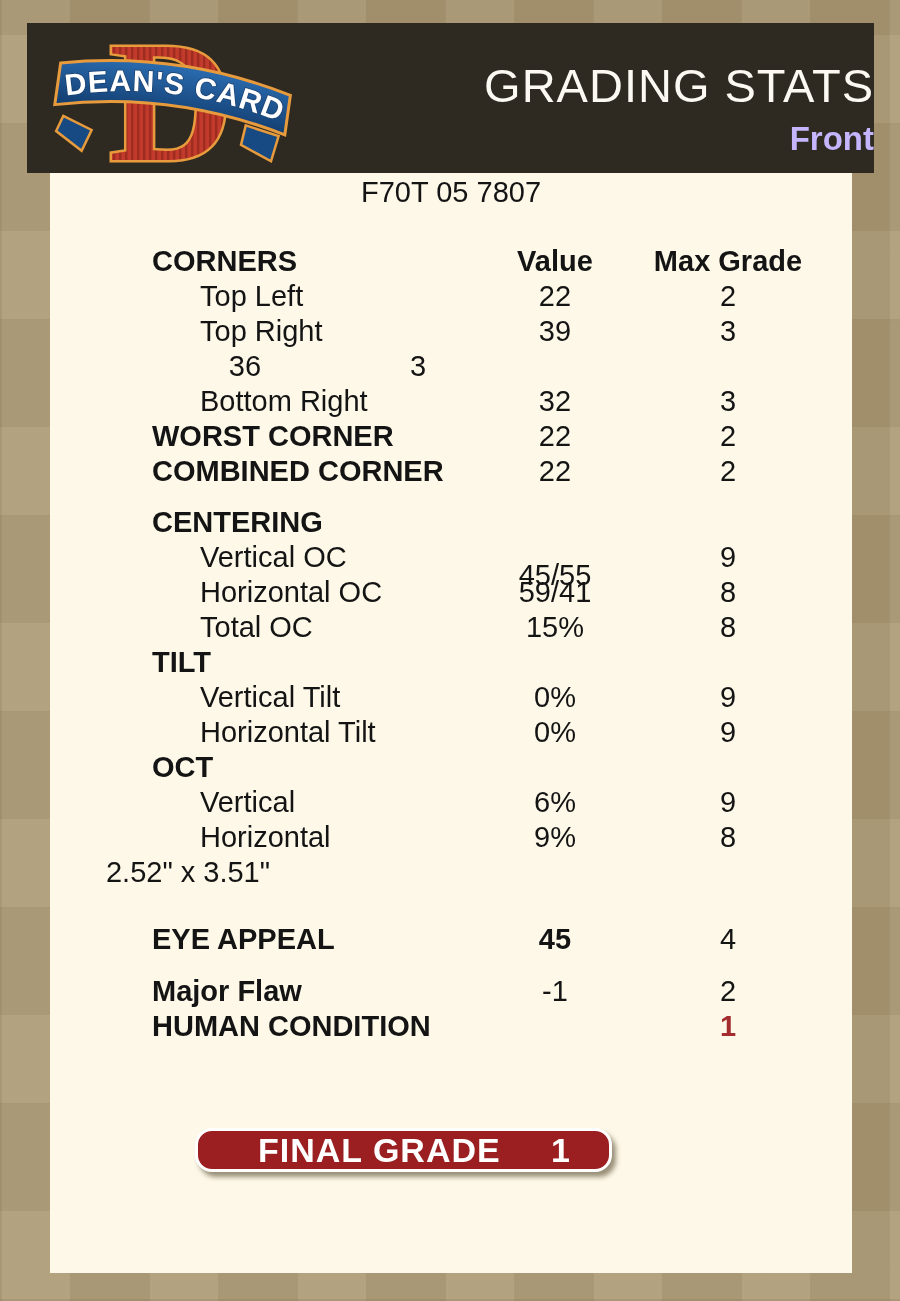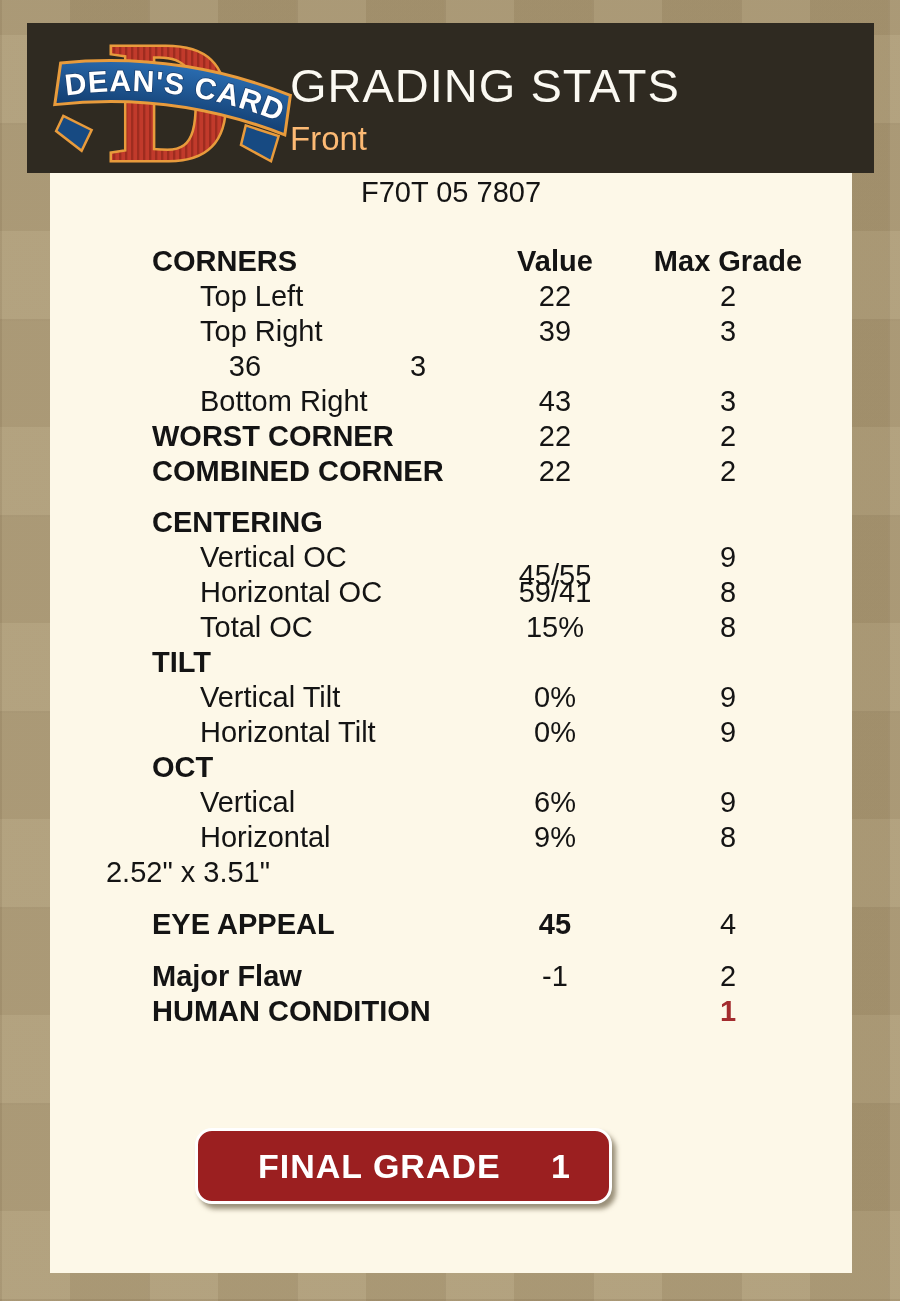--- a/index.html
+++ b/index.html
@@ -20,47 +20,47 @@
       repeating-linear-gradient(90deg, rgba(255,250,235,0.05) 0 70px, rgba(60,42,20,0.05) 70px 148px),
       repeating-linear-gradient(0deg, rgba(255,250,235,0.04) 0 90px, rgba(60,42,20,0.05) 90px 196px);
   }
   .header-bar {
     position:absolute; left:27px; top:23px; width:847px; height:150px;
     background:#2f2a21;
   }
   .logo { position:absolute; left:26px; top:4px; width:240px; height:144px; }
   .header-text {
     position:absolute; left:263px; right:0; top:0; bottom:0;
-    text-align:left;
+    text-align:right;
   }
   .header-title {
     margin-top:38px; font-size:47px; line-height:50px; font-weight:normal;
     color:#fbf9f2; letter-spacing:1px;
   }
   .header-side {
-    margin-top:10px; font-size:33px; line-height:36px; font-weight:normal;
-    color:#fdba74;
+    margin-top:10px; font-size:33px; line-height:36px; font-weight:bold;
+    color:#c4b5fd;
   }
   .panel {
     position:absolute; left:50px; top:173px; width:802px; height:1100px;
     background:#fdf8e8;
   }
   .card-title { margin-top:38px; text-align:center; font-size:29px; line-height:30px; font-weight:bold; }
   .cert-id    { margin-top:4px;  text-align:center; font-size:29px; line-height:30px; }
   .grading-table { margin:37px 0 0 102px; width:656px; font-size:29px; }
   .trow { display:flex; align-items:center; height:35px; }
   .c-label { width:310px; white-space:nowrap; }
   .c-value { width:186px; text-align:center; }
   .c-max   { width:160px; text-align:center; }
   .bold { font-weight:bold;align-items:center; }
   .indent .c-label { padding-left:48px; }
   .value-shift { transform:translateX(-57px); }
   .max-red { color:#a32c2e; font-weight:bold; }
   .final-btn {
-    position:absolute; left:145px; top:955px; width:417px; height:76px;
+    position:absolute; left:145px; top:955px; width:417px; height:44px;
     background:#9b1f20;
     border:3px solid #ffffff; border-radius:17px;
     box-shadow:4px 5px 5px rgba(100,88,62,0.65);
     display:flex; align-items:center; justify-content:space-between;
     padding:0 38px 0 60px;
     color:#ffffff; font-weight:bold; font-size:34px; letter-spacing:1px;
     cursor:default;
   }
 </style>
 </head>
@@ -116,21 +116,21 @@
           <div class="c-label">Top Right</div>
           <div class="c-value" style="font-weight: normal;">39</div>
           <div class="c-max" style="font-weight: normal;">3</div>
         </div>
         <div class="trow indent">
           <div class="c-value" style="font-weight: normal;">36</div>
           <div class="c-max" style="font-weight: normal;">3</div>
         </div>
         <div class="trow indent">
           <div class="c-label">Bottom Right</div>
-          <div class="c-value" style="font-weight: normal;">43</div>
+          <div class="c-value" style="font-weight: normal;">32</div>
           <div class="c-max" style="font-weight: normal;">3</div>
         </div>
         <div class="trow bold">
           <div class="c-label">WORST CORNER</div>
           <div class="c-value" style="font-weight: normal;">22</div>
           <div class="c-max" style="font-weight: normal;">2</div>
         </div>
         <div class="trow bold">
           <div class="c-label">COMBINED CORNER</div>
           <div class="c-value" style="font-weight: normal;">22</div>
@@ -183,21 +183,21 @@
         </div>
         <div class="trow indent">
           <div class="c-label">Horizontal</div>
           <div class="c-value" style="font-weight: normal;">9%</div>
           <div class="c-max" style="font-weight: normal;">8</div>
         </div>
         <div class="trow bold">
           <div class="c-value value-shift" style="font-weight: normal;">2.52" x 3.51"</div>
           <div class="c-max" style="font-weight: normal;"></div>
         </div>
-        <div class="trow bold" style="margin-top: 17px;">
+        <div class="trow bold" style="margin-top: 32px;">
           <div class="c-label">EYE APPEAL</div>
           <div class="c-value" style="font-weight: bold;">45</div>
           <div class="c-max" style="font-weight: normal;">4</div>
         </div>
         <div class="trow bold" style="margin-top: 17px;">
           <div class="c-label">Major Flaw</div>
           <div class="c-value" style="font-weight: normal;">-1</div>
           <div class="c-max" style="font-weight: normal;">2</div>
         </div>
         <div class="trow bold">

